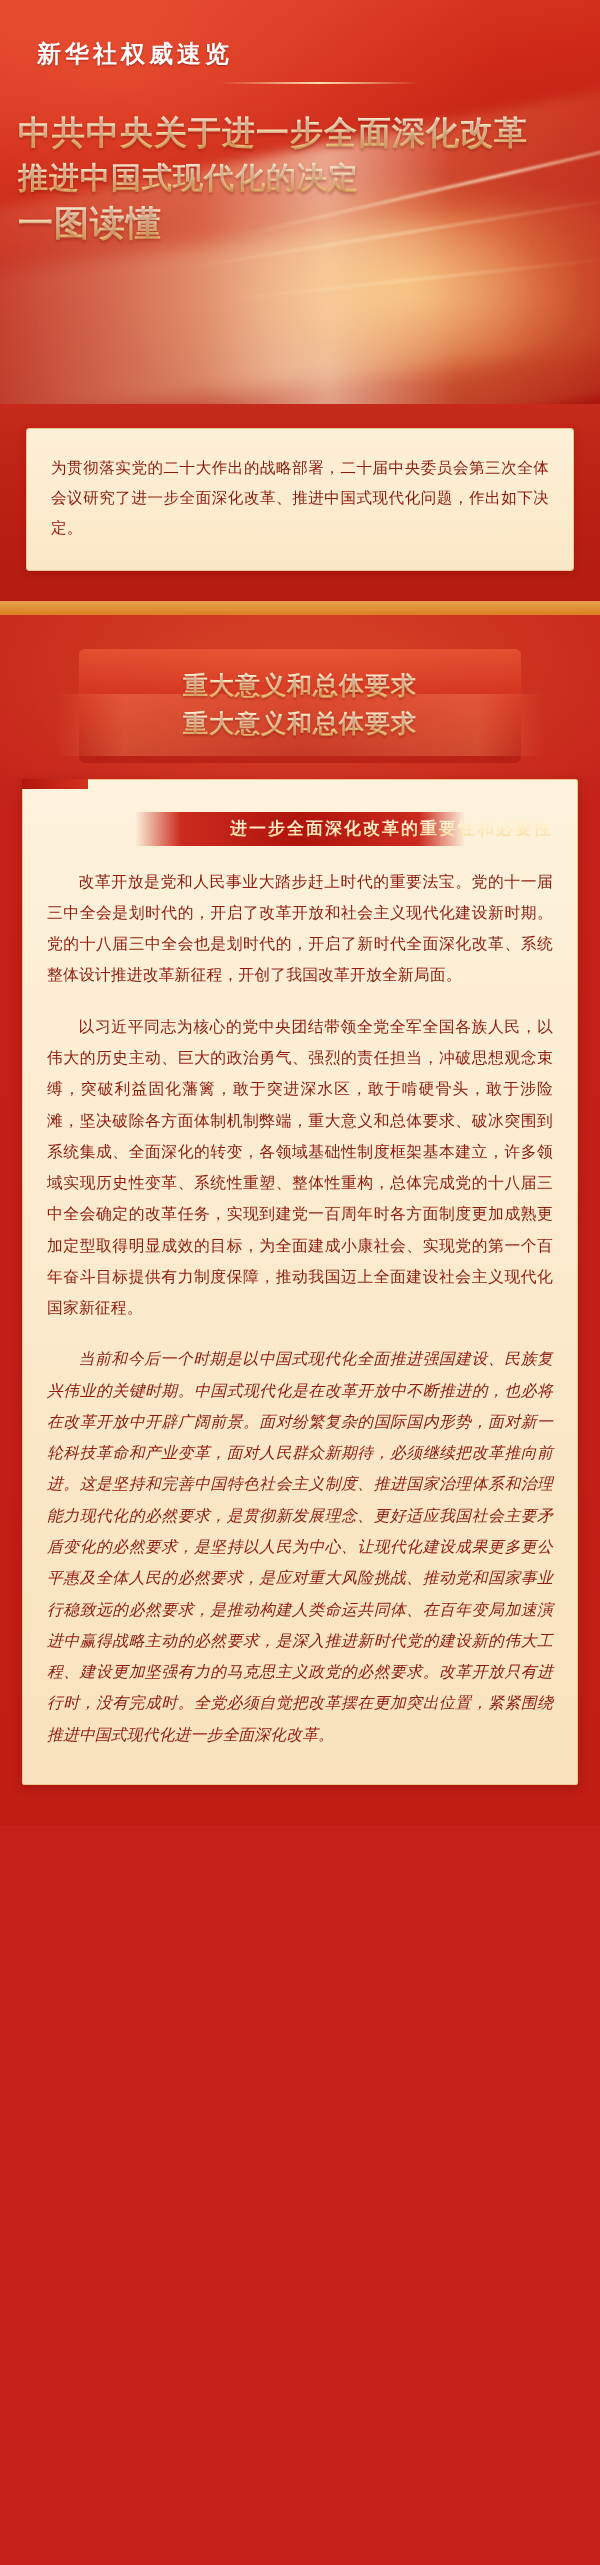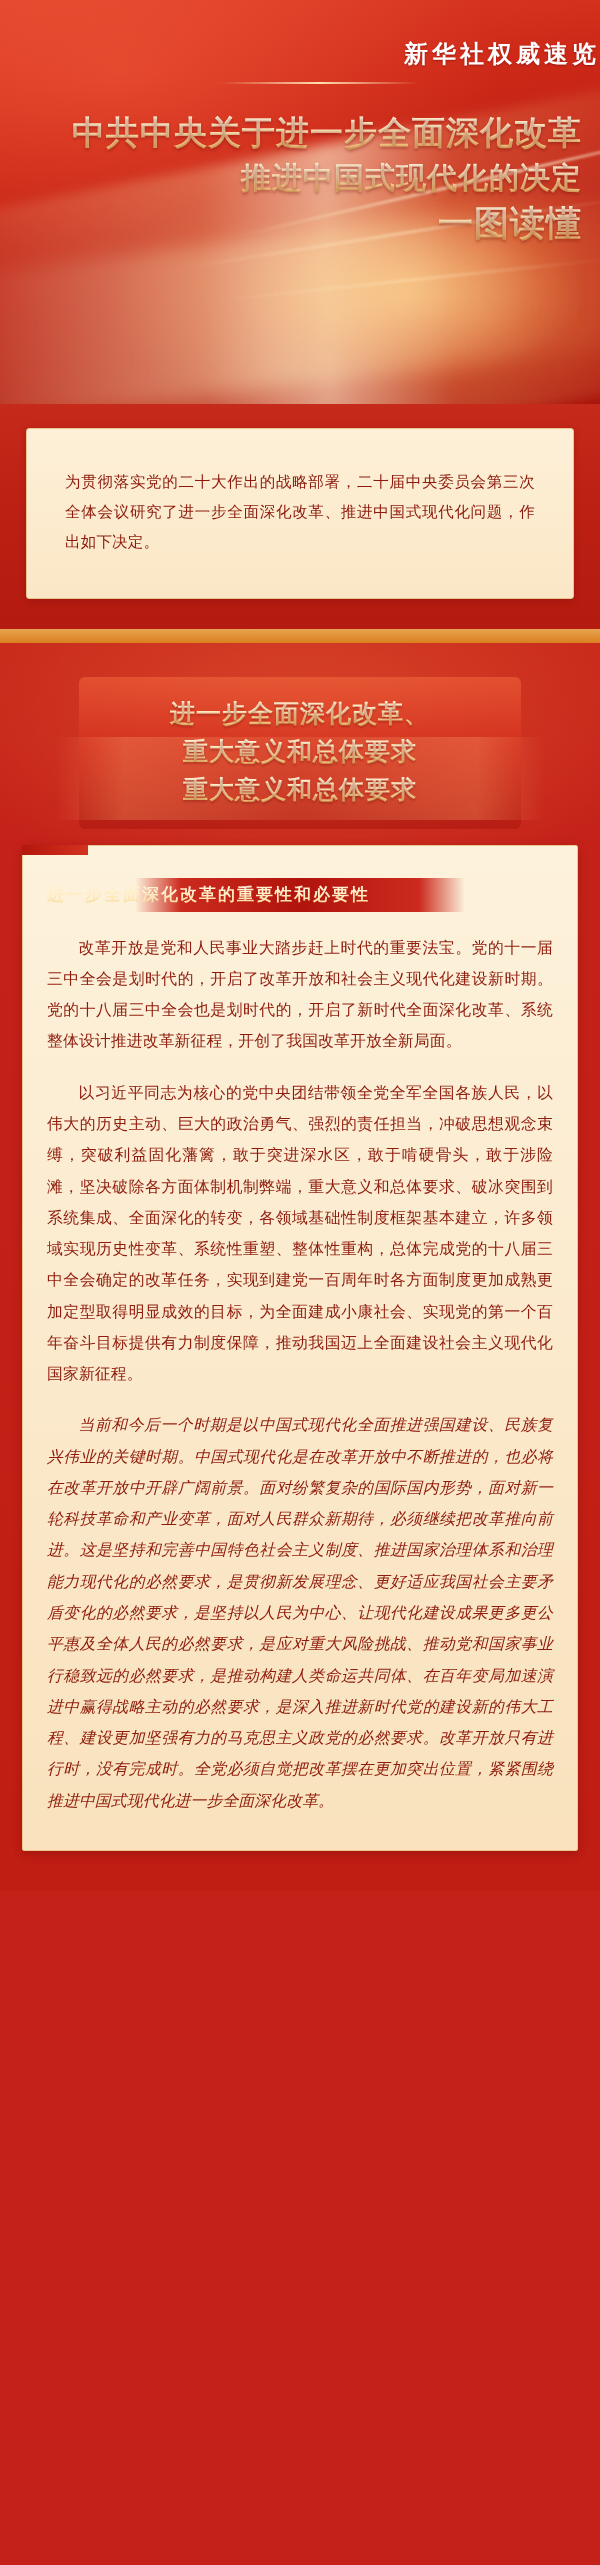--- a/index.html
+++ b/index.html
@@ -69,41 +69,41 @@
     background: linear-gradient(90deg, rgba(255,255,230,0.0), rgba(255,248,214,0.75), rgba(255,220,150,0));
     transform: rotate(-13deg);
     transform-origin: left center;
     filter: blur(1px);
   }
   .hero .ray.r2 { top: 66%; left: 30%; width: 460px; opacity: .5; transform: rotate(-9deg); }
   .hero .ray.r3 { top: 74%; left: 36%; width: 400px; opacity: .38; transform: rotate(-6deg); }
 
   .eyebrow-wrap {
     position: relative;
-    text-align: right;
+    text-align: left;
     padding-top: 38px;
     margin-left: 37px;
   }
   .eyebrow {
     display: inline-block;
     font-size: 24px;
     letter-spacing: 4px;
     font-weight: bold;
     color: #ffffff;
     text-shadow: 0 1px 2px rgba(120,10,5,0.55);
   }
   .eyebrow-rule {
     width: 200px;
     height: 2px;
     margin: 12px auto 0;
     background: linear-gradient(90deg, rgba(255,225,170,0), rgba(255,232,185,0.95), rgba(255,225,170,0));
   }
   .hero-title {
     position: relative;
-    text-align: right;
+    text-align: left;
     margin-top: 26px;
     padding: 0 18px;
   }
   .hero-title .line {
     font-size: 33px;
     font-weight: bold;
     line-height: 1.42;
     letter-spacing: 1px;
     background: linear-gradient(180deg, #fff9e8 0%, #ffeec4 40%, #f7cf86 72%, #e8b25f 100%);
     -webkit-background-clip: text;
@@ -125,21 +125,21 @@
     background: linear-gradient(180deg, #c62a1a 0%, #bd2114 40%, #b41a0f 100%);
   }
   .intro-card {
     background: linear-gradient(180deg, #fdf0d8 0%, #fbe7c6 100%);
     border: 1px solid #e8c68f;
     border-radius: 3px;
     padding: 22px 22px 24px;
     box-shadow: 0 2px 6px rgba(90,10,5,0.25);
   }
   .intro-card p {
-    margin: 16px;
+    margin: 2px;
     font-size: 15.5px;
     line-height: 1.95;
     color: #8c1a0c;
     text-align: justify;
     text-indent: 0;
     letter-spacing: 0.2px;
   }
 
   
   .band {
@@ -208,21 +208,21 @@
     position: absolute;
     top: -1px;
     left: -1px;
     width: 66px;
     height: 10px;
     background: linear-gradient(90deg, #b3160c, #d4321f);
   }
   .sub-heading {
     position: relative;
     margin: 6px 0 20px;
-    text-align: left;
+    text-align: right;
   }
   .sub-heading .sh-bar {
     position: absolute;
     left: 50%;
     top: 50%;
     transform: translate(-50%, -50%);
     width: 330px;
     height: 34px;
     background: linear-gradient(90deg, rgba(201,31,20,0) 0%, rgba(201,31,20,0.95) 14%, rgba(176,20,12,1) 50%, rgba(201,31,20,0.95) 86%, rgba(201,31,20,0) 100%);
     border-radius: 2px;
@@ -280,21 +280,20 @@
     <div class="intro-card">
       <p>为贯彻落实党的二十大作出的战略部署，二十届中央委员会第三次全体会议研究了进一步全面深化改革、推进中国式现代化问题，作出如下决定。</p>
     </div>
   </div>
 
   <div class="band"></div>
 
   <div class="section">
     <div class="ribbon">
       <div class="rib-text">
-        <div class="rib-line">进一步全面深化改革、</div>
         <div class="rib-line">重大意义和总体要求</div>
         <div class="rib-line">重大意义和总体要求</div>
       </div>
     </div>
 
     <div class="content-wrap">
       <div class="content-card">
         <div class="card-corner"></div>
 
         <div class="sub-heading">

